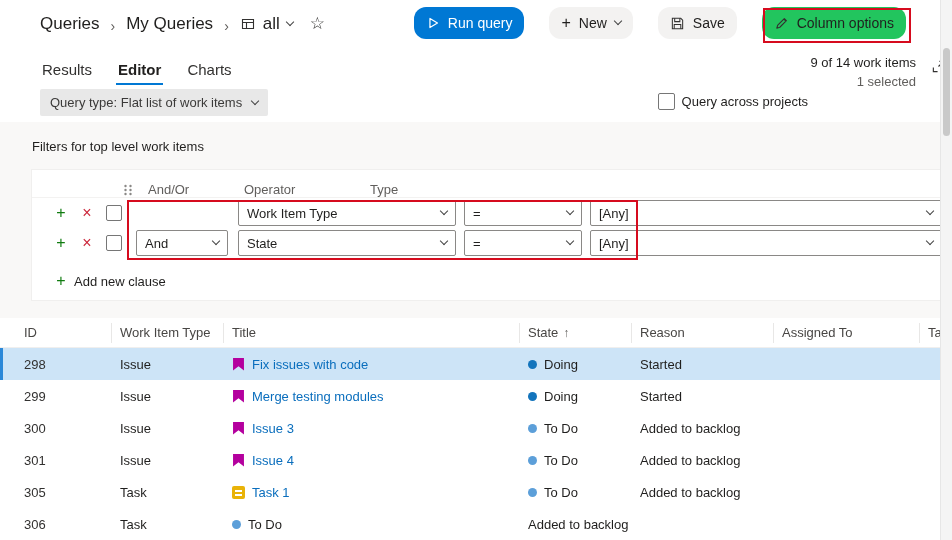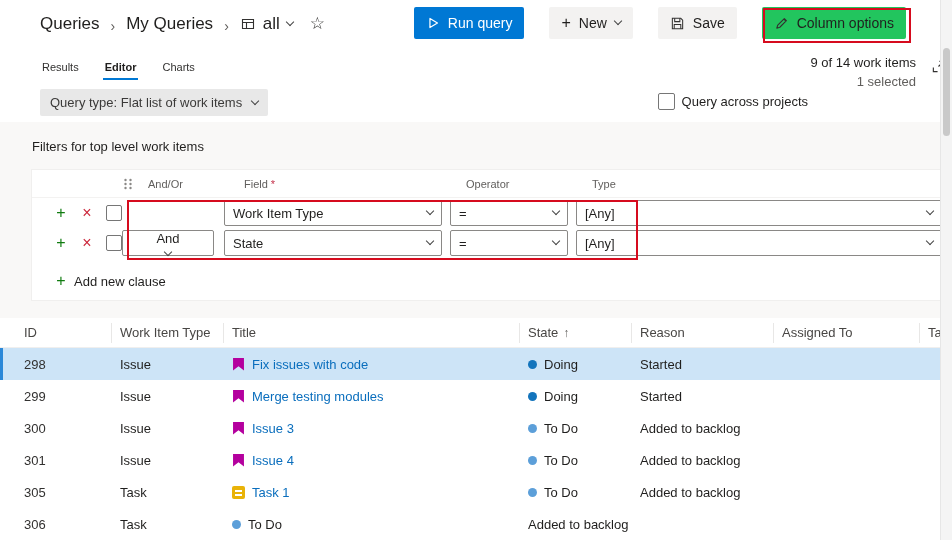--- a/index.html
+++ b/index.html
@@ -11,56 +11,56 @@
   }
   
   .header { position:absolute; top:0; left:0; width:952px; height:46px; display:flex; align-items:center; }
   .breadcrumb { display:flex; align-items:flex-end; margin-left:40px; gap:11px; font-size:17px; color:#201f1e; }
   .bc-item { cursor:pointer; }
   .bc-sep { color:#605e5c; font-size:14px; }
   .query-picker { display:flex; align-items:center; gap:7px; cursor:pointer; }
   .caret { width:6px; height:6px; border-right:1.6px solid #444; border-bottom:1.6px solid #444; transform:rotate(45deg); margin-top:-4px; flex:none; }
   .star { font-size:17px; color:#323130; margin-left:6px; cursor:pointer; }
   .toolbar { margin-left:auto; margin-right:46px; display:flex; gap:25px; align-items:center; }
-  .btn { height:32px; display:flex; align-items:center; gap:8px; padding:0 12px; font-size:14px; border-radius:2px; cursor:pointer; white-space:nowrap; border:none; background:none; font-family:inherit; color:#201f1e; }
+  .btn { height:32px; display:flex; align-items:center; gap:8px; padding:0 12px; font-size:14px; border-radius:12px; cursor:pointer; white-space:nowrap; border:none; background:none; font-family:inherit; color:#201f1e; }
   .btn-primary { background:#0078d4; color:#fff; }
   .btn-gray { background:#f3f2f1; }
   .btn-white { background:#22c55e; }
   .plus-glyph { font-size:16px; line-height:1; }
   
   .tabs-row { position:absolute; top:46px; left:0; width:952px; height:44px; }
   .tabs { position:absolute; left:40px; top:10px; display:flex; gap:22px; }
-  .tab { padding:5px 2px; font-size:11px; color:#323130; cursor:pointer; border-bottom:2px solid transparent;text-align:center; }
+  .tab { padding:5px 2px; font-size:15px; color:#323130; cursor:pointer; border-bottom:2px solid transparent;text-align:center; }
   .tab.active { font-weight:700; color:#201f1e; border-bottom:2px solid #0078d4; }
   .status { position:absolute; right:36px; top:7px; text-align:right; line-height:19px; }
   .status-line1 { color:#201f1e; }
   .status-line2 { color:#605e5c; }
   .expand { position:absolute; right:6px; top:13px; cursor:pointer; }
   
   .query-bar { position:absolute; top:89px; left:0; width:809px; height:28px; }
   .pill { position:absolute; left:40px; top:0; background:#e8e8e8; border-radius:2px; height:27px; display:flex; align-items:center; gap:10px; padding:0 10px; color:#3b3a39; cursor:pointer; }
   .across { position:absolute; right:1px; top:4px; display:flex; align-items:center; gap:7px; cursor:pointer; }
   .cb { width:17px; height:17px; border:1px solid #767676; border-radius:2px; background:#fff; flex:none; }
   
   .filters-section { position:absolute; top:122px; left:0; width:952px; height:196px; background:#f9f8f7; }
   .filters-heading { position:absolute; left:32px; top:17px; color:#201f1e; }
   .filter-table { position:absolute; left:32px; right:2px; top:48px; background:#fff; box-shadow:0 0 0 1px #f0efee; padding-bottom:8px; }
-  .fhead { height:28px; display:flex; align-items:center; font-size:11px; color:#605e5c; border-bottom:1px solid #f3f2f1; }
+  .fhead { height:28px; display:flex; align-items:flex-end; font-size:13px; color:#605e5c; border-bottom:1px solid #f3f2f1; }
   .fhead .grip { margin-left:90px; width:14px; display:flex; }
   .fh-andor { margin-left:12px; width:88px; }
   .fh-field { margin-left:8px; width:214px; display:flex; gap:3px; }
   .req { color:#c4314b; }
   .fh-op { margin-left:8px; width:118px; }
   .fh-val { margin-left:8px; flex:1; }
   .frow { height:30px; display:flex; align-items:center; }
   .fbtn { width:26px; text-align:center; background:none; border:none; cursor:pointer; font-family:inherit; }
   .fbtn-plus { margin-left:16px; color:#107c10; font-size:16px; }
   .fbtn-x { color:#cc293d; font-size:16px; }
   .fcb { margin-left:6px; width:16px; height:16px; border:1px solid #767676; border-radius:2px; background:#fff; flex:none; cursor:pointer; }
-  .slot-andor { margin-left:0; width:92px;flex-direction:column; }
+  .slot-andor { margin-left:14px; width:92px; }
   .dd { height:26px; border:1px solid #8a8886; border-radius:2px; background:#fff; display:flex; align-items:center; justify-content:space-between; gap:6px; padding:0 8px; color:#201f1e; cursor:pointer; }
   .dd-field { margin-left:10px; width:218px; }
   .dd-op { margin-left:8px; width:118px; }
   .dd-val { margin-left:8px; flex:1; margin-right:8px; }
   .add-clause { margin:14px 0 2px 16px; display:inline-flex; align-items:center; cursor:pointer; }
   .add-clause .plus-green { width:26px; text-align:center; color:#107c10; font-size:16px; }
   
   .results { position:absolute; top:318px; left:0; width:940px; bottom:0; background:#fff; }
   .rhead, .trow { display:grid; grid-template-columns:88px 112px 296px 112px 142px 146px 1fr; align-items:center; padding-left:24px; }
   .rhead { height:30px; color:#484644; border-bottom:1px solid #f0efee; }
@@ -183,24 +183,20 @@
                 <circle cx="3.5" cy="3" r="1.2"></circle>
                 <circle cx="8.5" cy="3" r="1.2"></circle>
                 <circle cx="3.5" cy="7" r="1.2"></circle>
                 <circle cx="8.5" cy="7" r="1.2"></circle>
                 <circle cx="3.5" cy="11" r="1.2"></circle>
                 <circle cx="8.5" cy="11" r="1.2"></circle>
               </g>
             </svg>
         </span>
         <span class="fh-andor">And/Or</span>
-        <span class="fh-field">
-          <span>Field</span>
-            <span class="req">*</span>
-        </span>
         <span class="fh-op">Operator</span>
         <span class="fh-val">Type</span>
       </div>
 
       <div class="frow">
         <button class="fbtn fbtn-plus">+</button>
         <button class="fbtn fbtn-x">×</button>
         <span class="fcb"></span>
         <span class="slot-andor"></span>
         <div class="dd dd-field">

